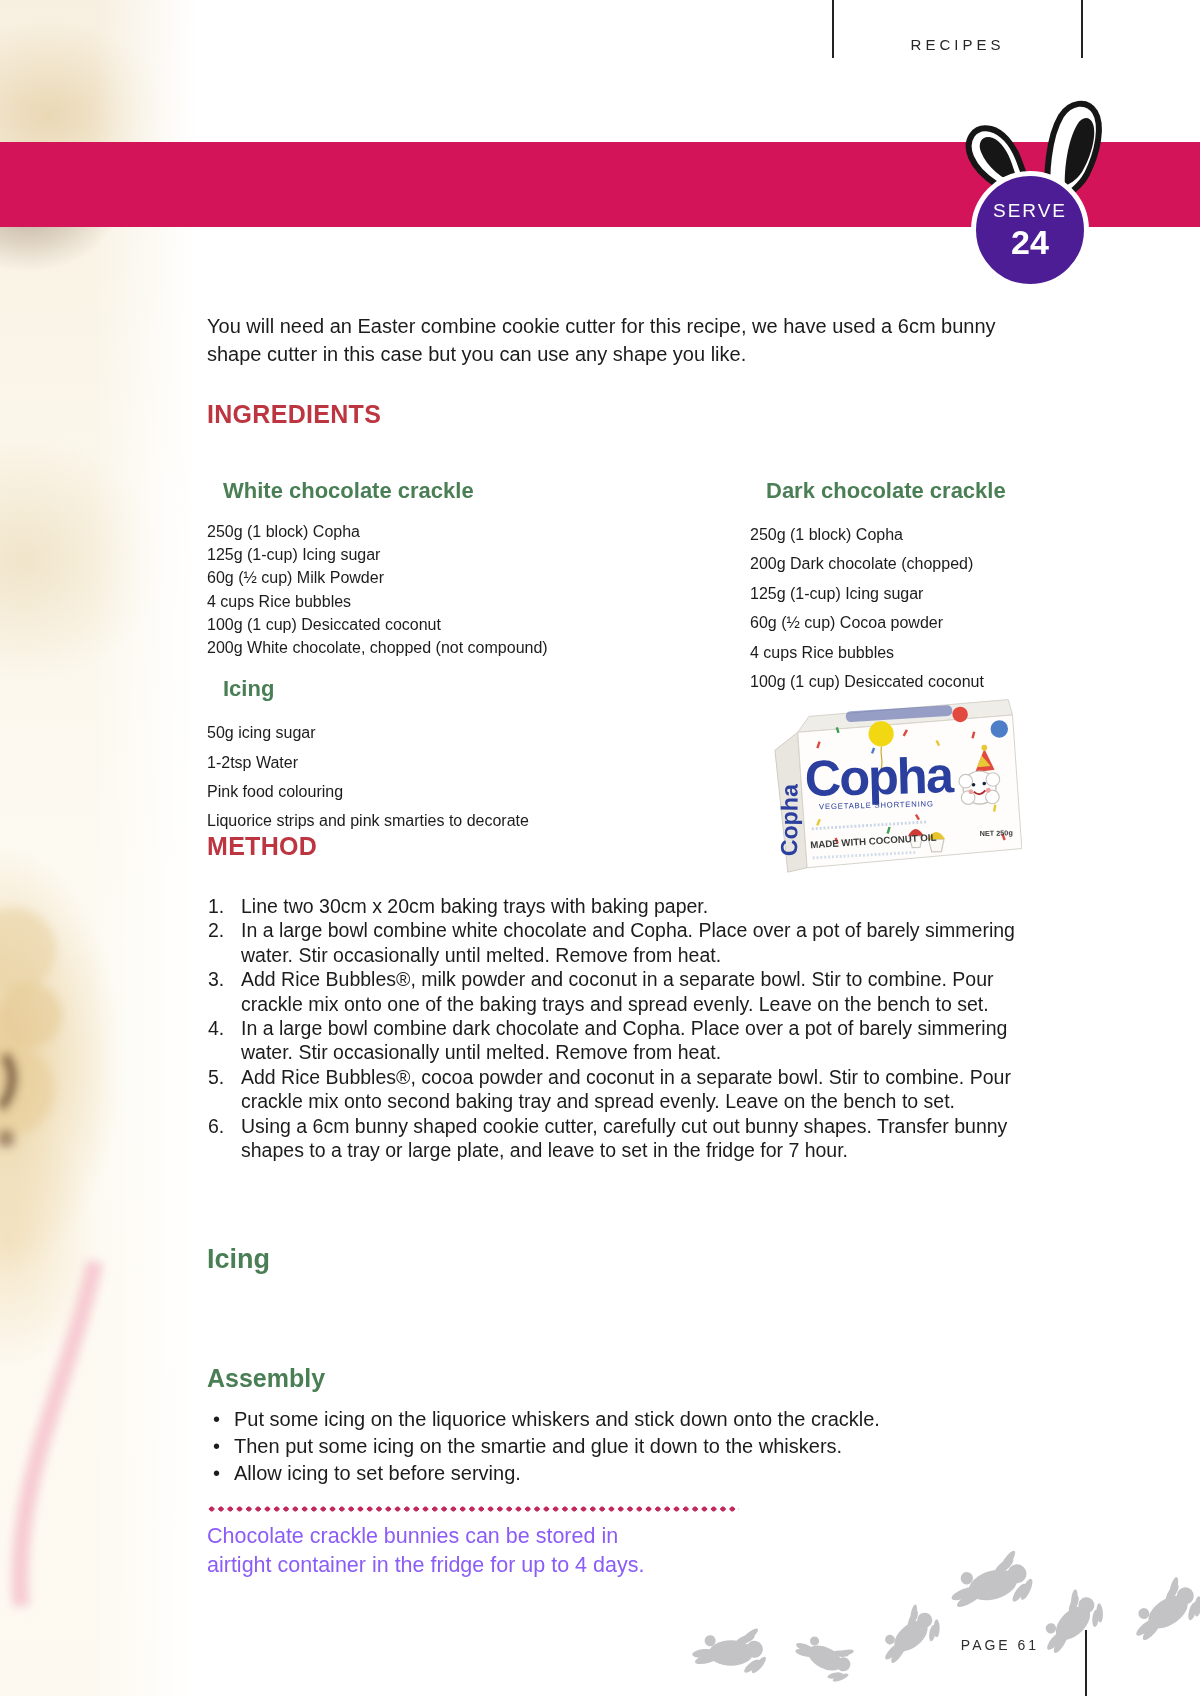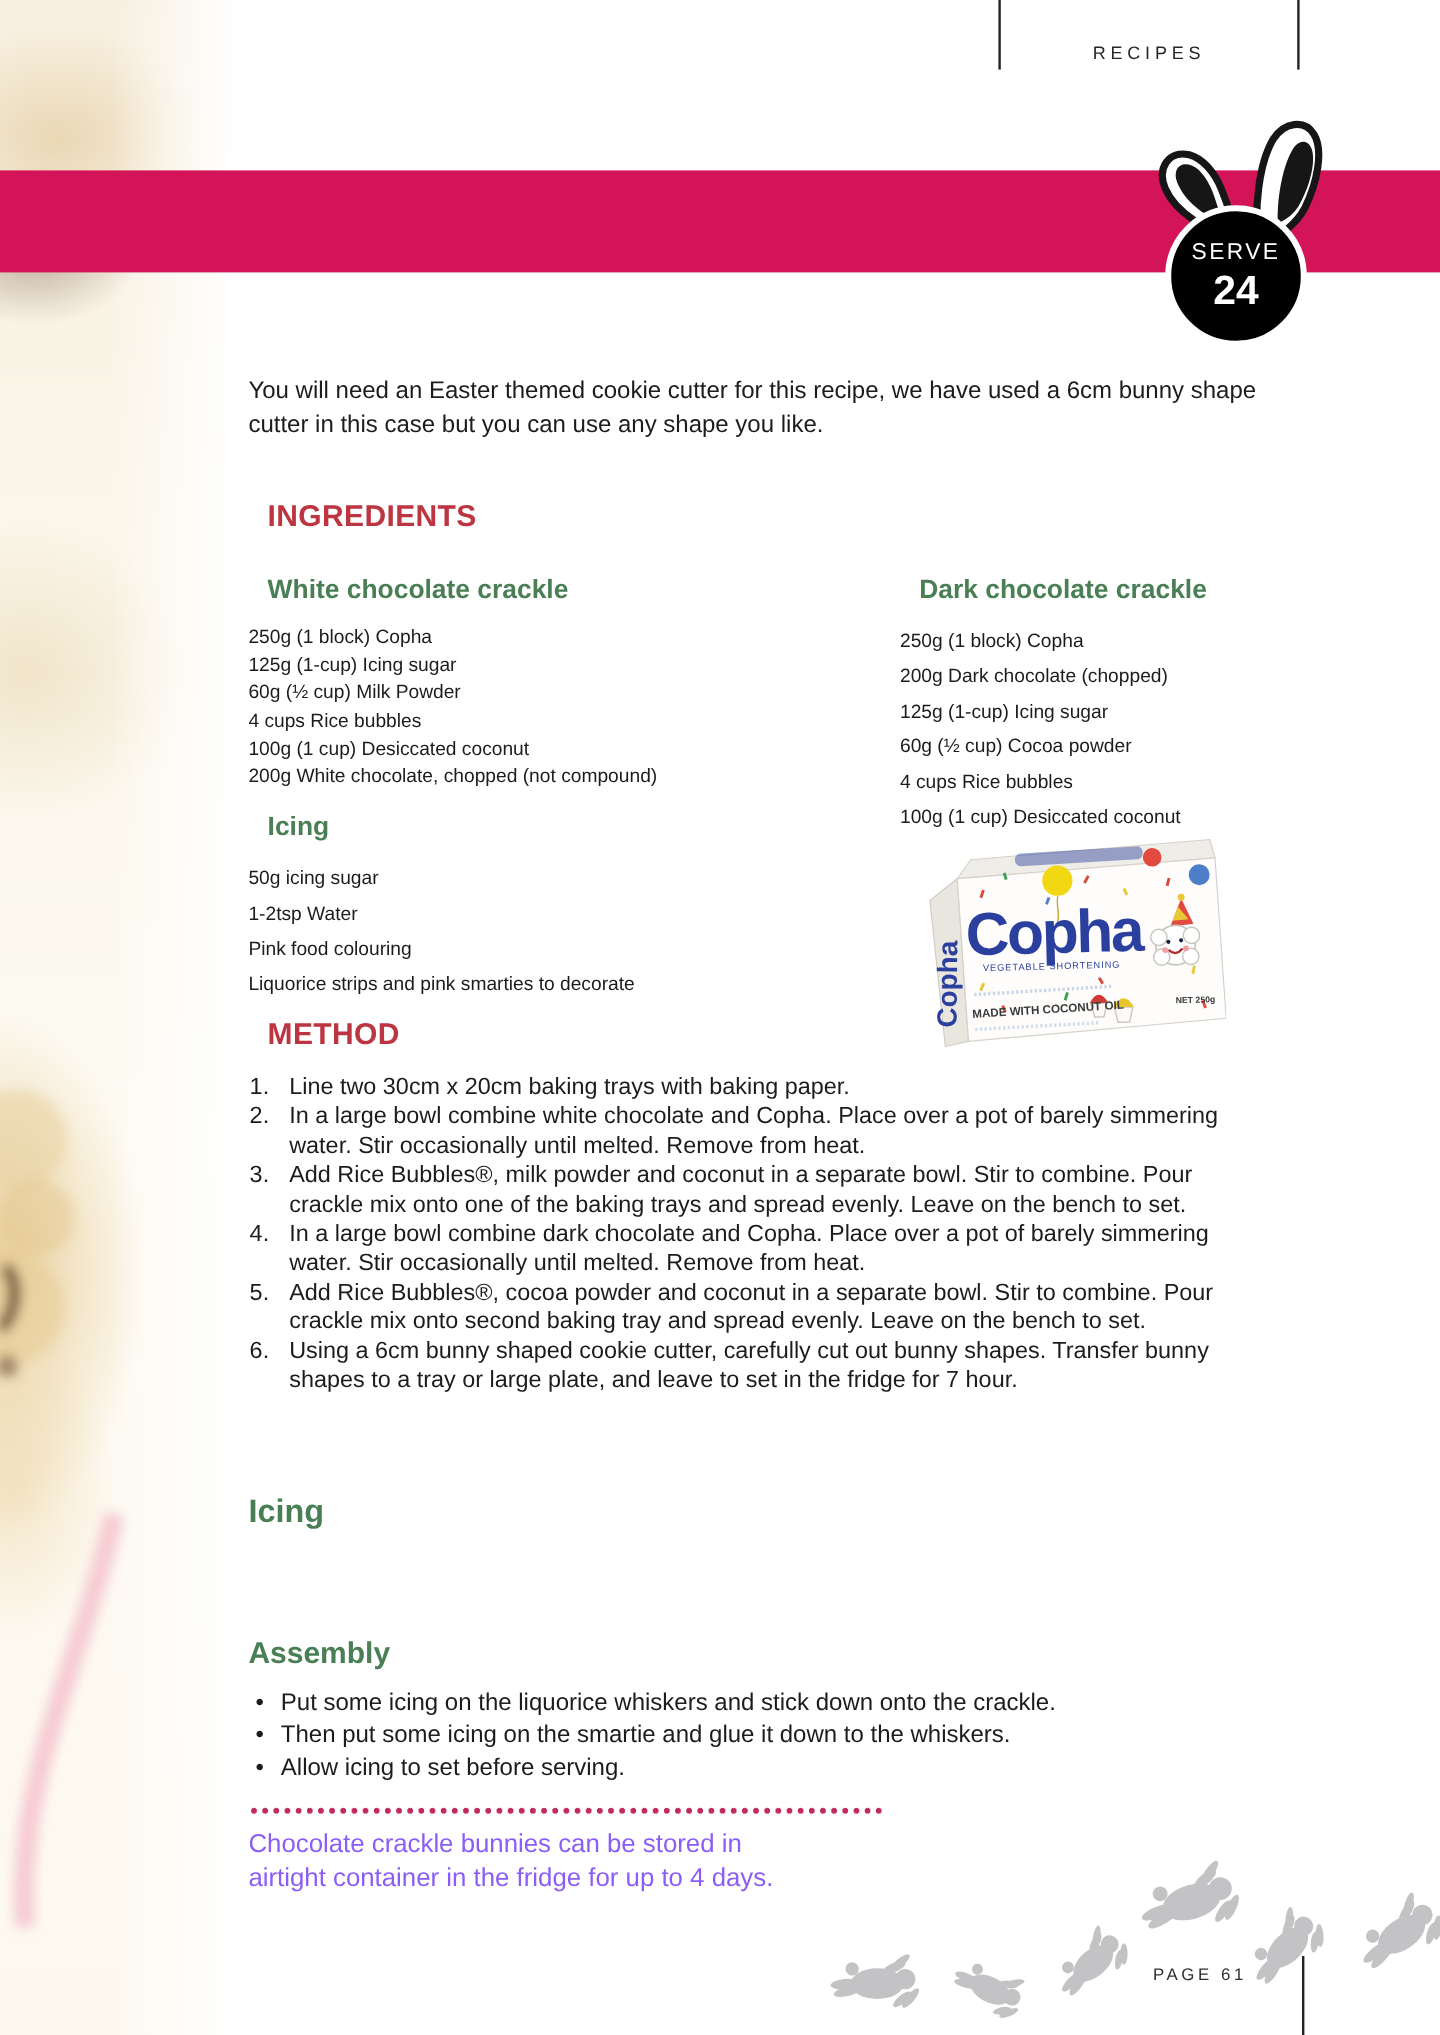--- a/index.html
+++ b/index.html
@@ -35,21 +35,21 @@
     position:absolute; left:971px; top:171px; width:118px; height:118px; z-index:4;
     border-radius:50%; border:5px solid #fff; box-sizing:border-box;
     display:flex; flex-direction:column; align-items:center; justify-content:center;
     color:#fff; text-align:center;
   }
   .badge .serve{font-size:19px; letter-spacing:2px; font-weight:400; margin-top:-2px;}
   .badge .count{font-size:34px; font-weight:700; line-height:1; margin-top:3px;}
   
   .content{position:absolute; left:0; top:0; width:1200px; height:1696px; z-index:3;}
   .intro{position:absolute; left:207px; top:312px; width:840px; font-size:20px; line-height:28px;}
-  h2.sect{position:absolute; left:207px; margin:16px; font-size:25px; font-weight:600; letter-spacing:.3px;}
+  h2.sect{position:absolute; left:207px; margin:0; font-size:25px; font-weight:600; letter-spacing:.3px;}
   .h-ingredients{top:400px;} .h-method{top:832px;}
   .green-h{margin:16px; font-size:22px; font-weight:700;}
   .col-left{position:absolute; left:207px; top:462px; width:500px;}
   .col-right{position:absolute; left:750px; top:462px; width:330px;}
   ul.ing{list-style:none; margin:10px 0 0 0; padding:0; font-size:16px;}
   ul.ing.tight li{line-height:23.2px;}
   ul.ing.loose li{line-height:29.4px;}
   .icing-h{margin-top:17px;}
   .copha{position:absolute; left:770px; top:690px; width:252px; height:186px;}
   .steps{position:absolute; left:207px; top:894px; width:832px; font-size:19.5px; line-height:24.4px; counter-reset:s;}
@@ -101,27 +101,27 @@
 
   <div class="band" style="background: rgb(212, 20, 88);"></div>
 
   <svg class="ears" viewBox="0 0 200 125">
     <path d="M100,118 C78,114 50,98 41,77 C34,60 44,45 61,49 C72,52 82,63 88,78 C94,93 98,106 100,118 Z" fill="#ffffff" stroke="#161616" stroke-width="6" stroke-linejoin="round"></path>
     <path d="M88,105 C72,99 57,87 51,72 C47,62 53,54 63,58 C71,61 78,72 82,84 C85,93 87,99 88,105 Z" fill="#161616"></path>
     <path d="M118,118 C116,96 118,58 131,36 C140,22 157,19 165,32 C173,45 168,72 157,94 C150,107 138,115 130,118 Z" fill="#ffffff" stroke="#161616" stroke-width="6" stroke-linejoin="round"></path>
     <path d="M135,106 C134,89 138,60 147,45 C152,36 160,36 163,44 C167,55 161,77 152,92 C146,101 139,104 135,106 Z" fill="#161616"></path>
   </svg>
 
-  <div class="badge" style="background: #000000;">
+  <div class="badge" style="background: #4c1d95;">
     <div class="serve">SERVE</div>
     <div class="count">24</div>
   </div>
 
   <div class="content">
-    <p class="intro" style="margin:0">You will need an Easter themed cookie cutter for this recipe, we have used a 6cm bunny shape cutter in this case but you can use any shape you like.</p>
+    <p class="intro" style="margin:0">You will need an Easter combine cookie cutter for this recipe, we have used a 6cm bunny shape cutter in this case but you can use any shape you like.</p>
 
     <h2 class="sect h-ingredients" style="color: rgb(188, 53, 64);">INGREDIENTS</h2>
 
     <div class="col-left">
       <h3 class="green-h" style="color: rgb(74, 127, 85);">White chocolate crackle</h3>
       <ul class="ing tight">
         <li>250g (1 block) Copha</li>
         <li>125g (1-cup) Icing sugar</li>
         <li>60g (½ cup) Milk Powder</li>
         <li>4 cups Rice bubbles</li>

